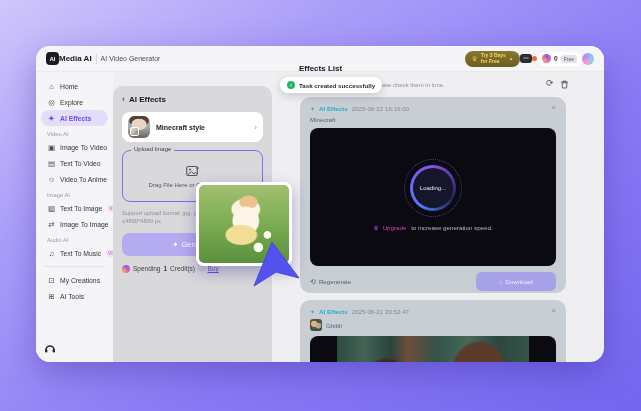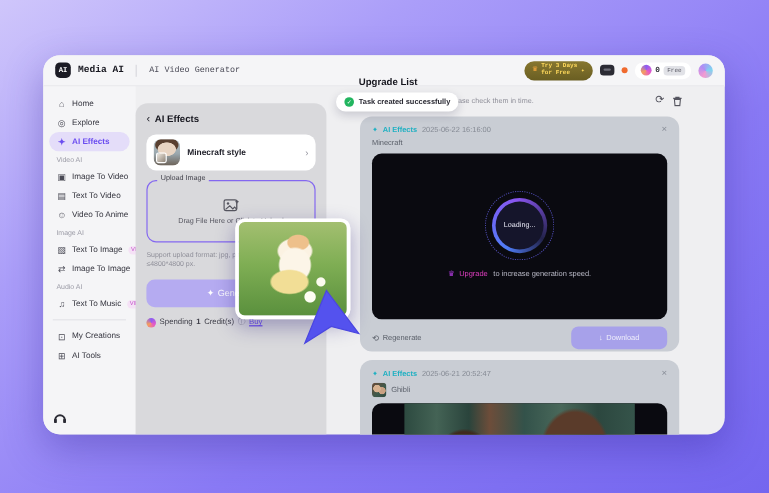--- a/index.html
+++ b/index.html
@@ -9,21 +9,21 @@
     background:linear-gradient(145deg,#cfc6fb 0%,#ab9ef9 28%,#8a7af5 62%,#7466ef 100%);
     position:relative;
   }
   .window {
     position:absolute; left:36px; top:46px; width:568px; height:316px;
     background:#efeff1; border-radius:14px; overflow:hidden;
     box-shadow:0 12px 32px rgba(50,35,150,.35);
   }
   
   .topbar { position:absolute; left:0; top:0; right:0; height:26px; background:#f5f5f7;
-    display:flex; align-items:center; padding:0 10px; gap:6px; border-bottom:1px solid #e9e9ec;font-family:Liberation Mono, monospace; }
+    display:flex; align-items:center; padding:0 10px; border-bottom:1px solid #e9e9ec; }
   .logo-mark { width:13px; height:13px; background:#1b1b24; border-radius:4px; color:#fff;
     font-size:6px; font-weight:bold; display:flex; align-items:center; justify-content:center; }
   .product-name { font-size:8px; font-weight:bold; color:#17171f; }
   .tb-divider { width:1px; height:10px; background:#d9d9de; margin:0 4px; }
   .nav-item { font-size:7px; color:#4c4c58; }
   .tb-spacer { flex:1; }
   .trial-pill { height:16px; border-radius:9px; background:linear-gradient(180deg,#877730,#6a5e22);
     display:flex; align-items:center; gap:3px; padding:0 7px; cursor:pointer; }
   .trial-crown { font-size:7px; color:#f6a73c; line-height:1; }
   .trial-text { font-size:5px; line-height:5.5px; font-weight:bold; color:#ffd95c; }
@@ -262,21 +262,21 @@
     <div class="spend-row">
       <span class="spend-coin"></span>
       <span>Spending</span>
       <span class="spend-num">1</span>
       <span>Credit(s)</span>
       <span class="info-ic">ⓘ</span>
       <span class="buy-link">Buy</span>
     </div>
   </div>
 
-  <div class="gl-title">Upgrade List</div>
+  <div class="gl-title">Effects List</div>
   <div class="gl-notice">days. Please check them in time.</div>
   <div class="gl-refresh">⟳</div>
   <svg class="gl-trash" viewBox="0 0 9 9">
     <path d="M1 2 h7 M3.2 2 V1 h2.6 v1" fill="none" stroke="#55555f" stroke-width="0.9"></path>
     <path d="M2 2.8 h5 l-0.5 5.2 h-4 z" fill="none" stroke="#55555f" stroke-width="0.9"></path>
   </svg>
 
   <div class="toast">
     <span class="toast-check">✓</span>
     <span class="toast-msg">Task created successfully</span>

